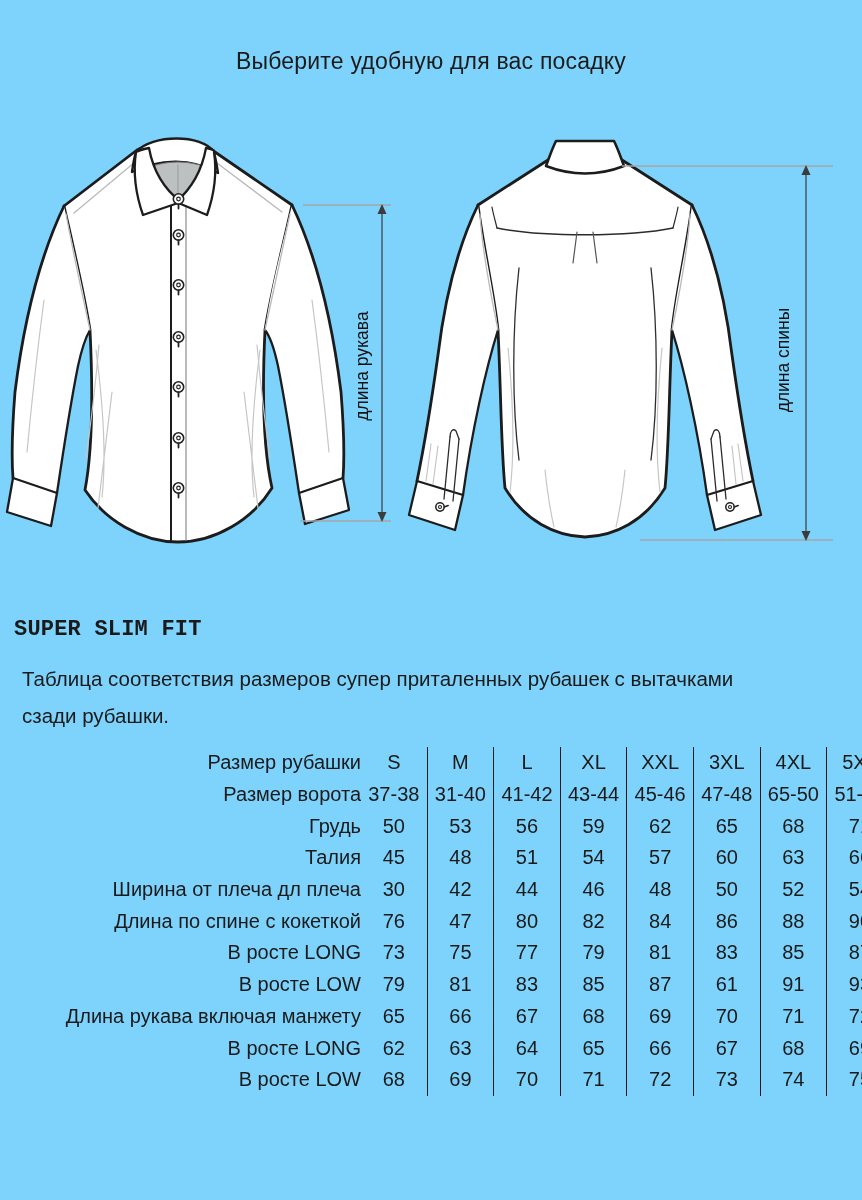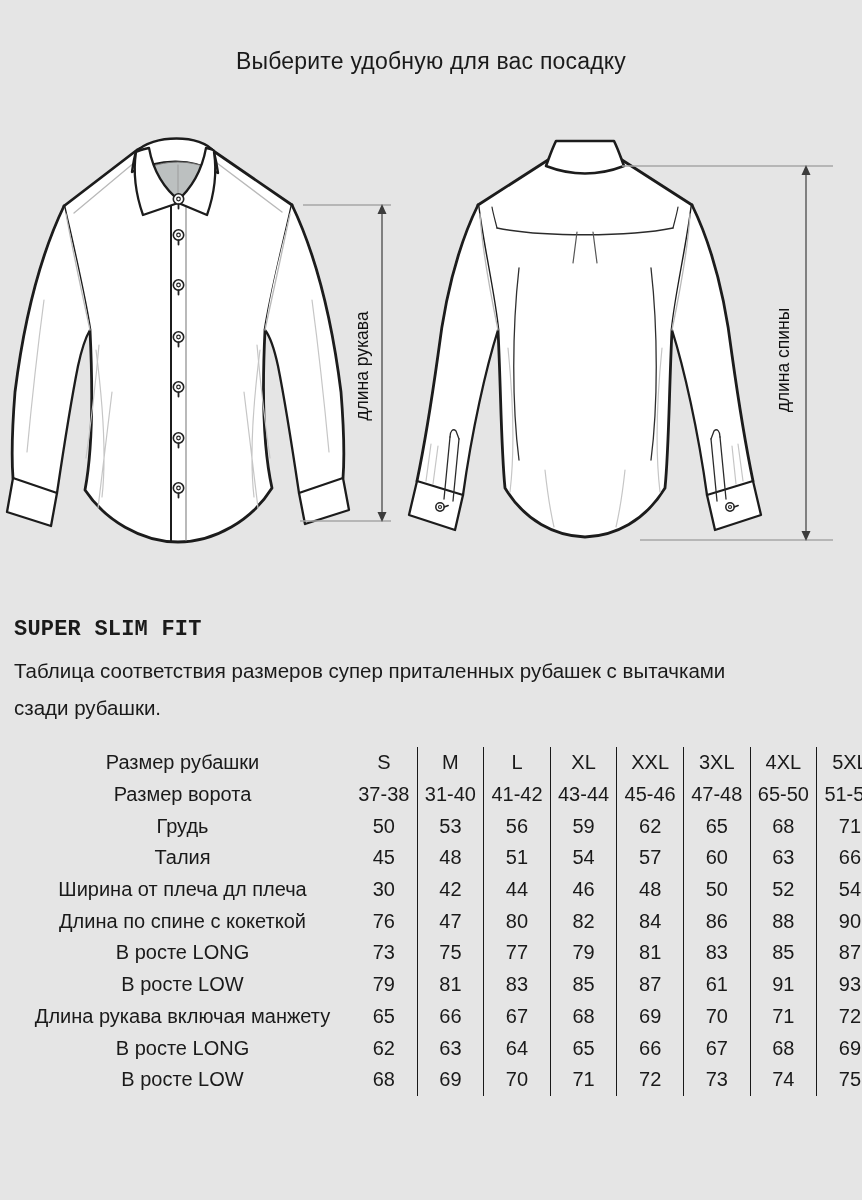--- a/index.html
+++ b/index.html
@@ -1,29 +1,29 @@
 <!DOCTYPE html>
 <html style="--text: #1a1a1a; --outline: #1c1c1c; --collar-shade: #bcc0c0; --detail-gray: #b9b9b9; --dimension-gray: #a6a6a6; --background: #ffffff;"><head>
 <meta charset="utf-8">
 <style>
   html,body{margin:0;padding:0;background:#fff;}
-  .page{position:relative;width:862px;height:1200px;background:#e5e5e5;overflow:hidden;
+  .page{position:relative;width:862px;height:1200px;background:#7dd3fc;overflow:hidden;
         font-family:"Liberation Sans","DejaVu Sans",sans-serif;color:#1a1a1a;}
   .title{position:absolute;top:48px;left:0;width:862px;text-align:center;
          font-size:23px;font-weight:400;margin:0;letter-spacing:.2px;}
   .illus{position:absolute;top:0;left:0;}
   .fit-heading{position:absolute;top:617px;left:14px;margin:0;
                font-size:22px;font-weight:700;letter-spacing:.2px;font-family:Liberation Mono, monospace;}
-  .fit-desc{position:absolute;top:652px;left:14px;margin:0;
+  .fit-desc{position:absolute;top:652px;left:14px;margin:8px;
             font-size:20.5px;line-height:37px;font-weight:400;}
   .size-table{position:absolute;top:747px;left:0;width:862px;
               border-collapse:collapse;table-layout:fixed;}
   .size-table td{height:31.7px;padding:0;font-size:20px;vertical-align:middle;
                  white-space:nowrap;overflow:hidden;}
-  .size-table td.lbl{width:337px;text-align:center;padding-left:14px;}
+  .size-table td.lbl{width:337px;text-align:right;padding-left:24px;}
   .size-table td.val{width:65.6px;text-align:center;}
   .size-table td.val + td.val{border-left:1.3px solid #1a1a1a;}
 </style>
 </head>
 <body>
 
 <div class="page">
 
   <h1 class="title">Выберите удобную для вас посадку</h1>
 

